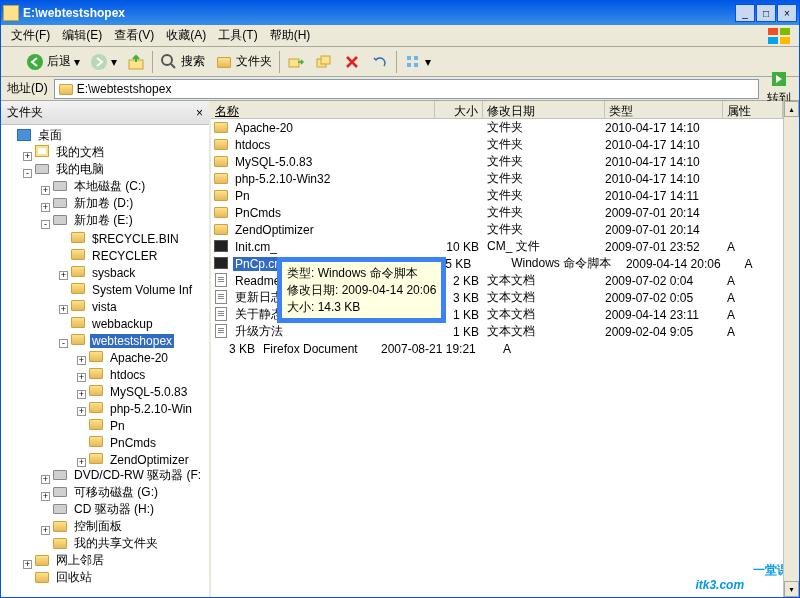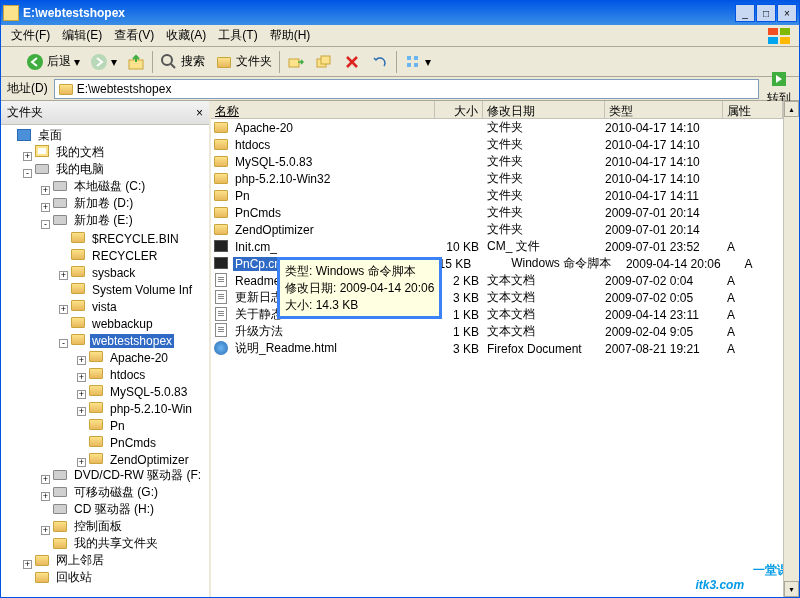--- a/index.html
+++ b/index.html
@@ -36,21 +36,21 @@
 .tnode.sel .nlbl { background: #316ac5; color: white; }
 .filepane { flex: 1; display: flex; flex-direction: column; overflow: hidden; position: relative; }
 .fhead { height: 18px; background: #ece9d8; border-bottom: 1px solid #c5c2b8; display: flex; }
 .fcol { border-right: 1px solid #c5c2b8; padding: 2px 4px; cursor: pointer; overflow: hidden; white-space: nowrap; }
 .flist { flex: 1; overflow: auto; position: relative; }
 .frow { display: flex; height: 17px; align-items: center; cursor: pointer; }
 .frow .fic { width: 16px; height: 16px; margin: 0 3px; flex-shrink: 0; }
 .frow .fname { padding: 0 2px; white-space: nowrap; overflow: hidden; }
 .frow.sel .fname { background: #316ac5; color: white; }
 .fcell { padding: 0 4px; white-space: nowrap; overflow: hidden; }
-.tooltip { position: absolute; background: #ffffe1; border: 3px solid #3b82f6; padding: 3px 5px; font-size: 12px; line-height: 1.4; pointer-events: none; }
+.tooltip { position: absolute; background: #ffffe1; border: 5px solid #3b82f6; padding: 3px 5px; font-size: 12px; line-height: 1.4; pointer-events: none; }
 .watermark { position: absolute; right: 10px; bottom: 0px; font-size: 32px; font-weight: bold; font-style: italic; color: #0099e5; pointer-events: none; font-family: Arial; }
 .watermark .dot { color: #0099e5; }
 .watermark .cn { font-size: 12px; font-style: normal; color: #0099e5; display: inline-block; vertical-align: top; line-height: 1.1; margin-top: 4px; }
 .folder-ic { width: 14px; height: 11px; background: linear-gradient(#fce28a, #e8b85b); border: 1px solid #c9a53b; border-radius: 1px; margin-top: 2px; }
 .drive-ic { width: 14px; height: 10px; background: #d0d0d0; border: 1px solid #888; border-radius: 1px; margin-top: 2px; }
 .txt-ic { width: 12px; height: 14px; background: white; border: 1px solid #888; margin-left: 1px; position: relative; }
 .txt-ic::after { content: ''; position: absolute; top: 3px; left: 2px; right: 2px; height: 1px; background: #888; box-shadow: 0 2px 0 #888, 0 4px 0 #888; }
 .cmd-ic { width: 14px; height: 12px; background: #222; border: 1px solid #555; margin-top: 1px; }
 .html-ic { width: 14px; height: 14px; background: radial-gradient(#6bb5f0, #2a6db5); border-radius: 50%; }
 .desk-ic { width: 14px; height: 12px; background: #4a90d9; border: 1px solid #2a6db5; margin-top: 1px; }
@@ -570,38 +570,32 @@
                 <div class="txt-ic"></div>
               </span>
               <span class="fname">关于静态</span>
             </div>
             <div class="fcell" style="width: 48px; text-align: right;">1 KB</div>
             <div class="fcell" style="width: 118px;">文本文档</div>
             <div class="fcell" style="width: 122px;">2009-04-14 23:11</div>
             <div class="fcell" style="width: 60px;">A</div>
           </div>
           <div class="frow">
-            <div style="width: 224px; display: flex; align-items: flex-start;">
+            <div style="width: 224px; display: flex; align-items: flex-end;">
               <span class="fic">
                 <div class="txt-ic"></div>
               </span>
               <span class="fname">升级方法</span>
             </div>
             <div class="fcell" style="width: 48px; text-align: right;">1 KB</div>
             <div class="fcell" style="width: 118px;">文本文档</div>
             <div class="fcell" style="width: 122px;">2009-02-04 9:05</div>
             <div class="fcell" style="width: 60px;">A</div>
           </div>
           <div class="frow">
-            <div style="width: 224px; display: flex; align-items: center;">
-              <span class="fic">
-                <div class="html-ic"></div>
-              </span>
-              <span class="fname">说明_Readme.html</span>
-            </div>
             <div class="fcell" style="width: 48px; text-align: right;">3 KB</div>
             <div class="fcell" style="width: 118px;">Firefox Document</div>
             <div class="fcell" style="width: 122px;">2007-08-21 19:21</div>
             <div class="fcell" style="width: 60px;">A</div>
           </div>
         </div>
       <div class="tooltip" style="left:66px; top:156px;">
         <div>类型: Windows 命令脚本</div>
         <div>修改日期: 2009-04-14 20:06</div>
         <div>大小: 14.3 KB</div>

